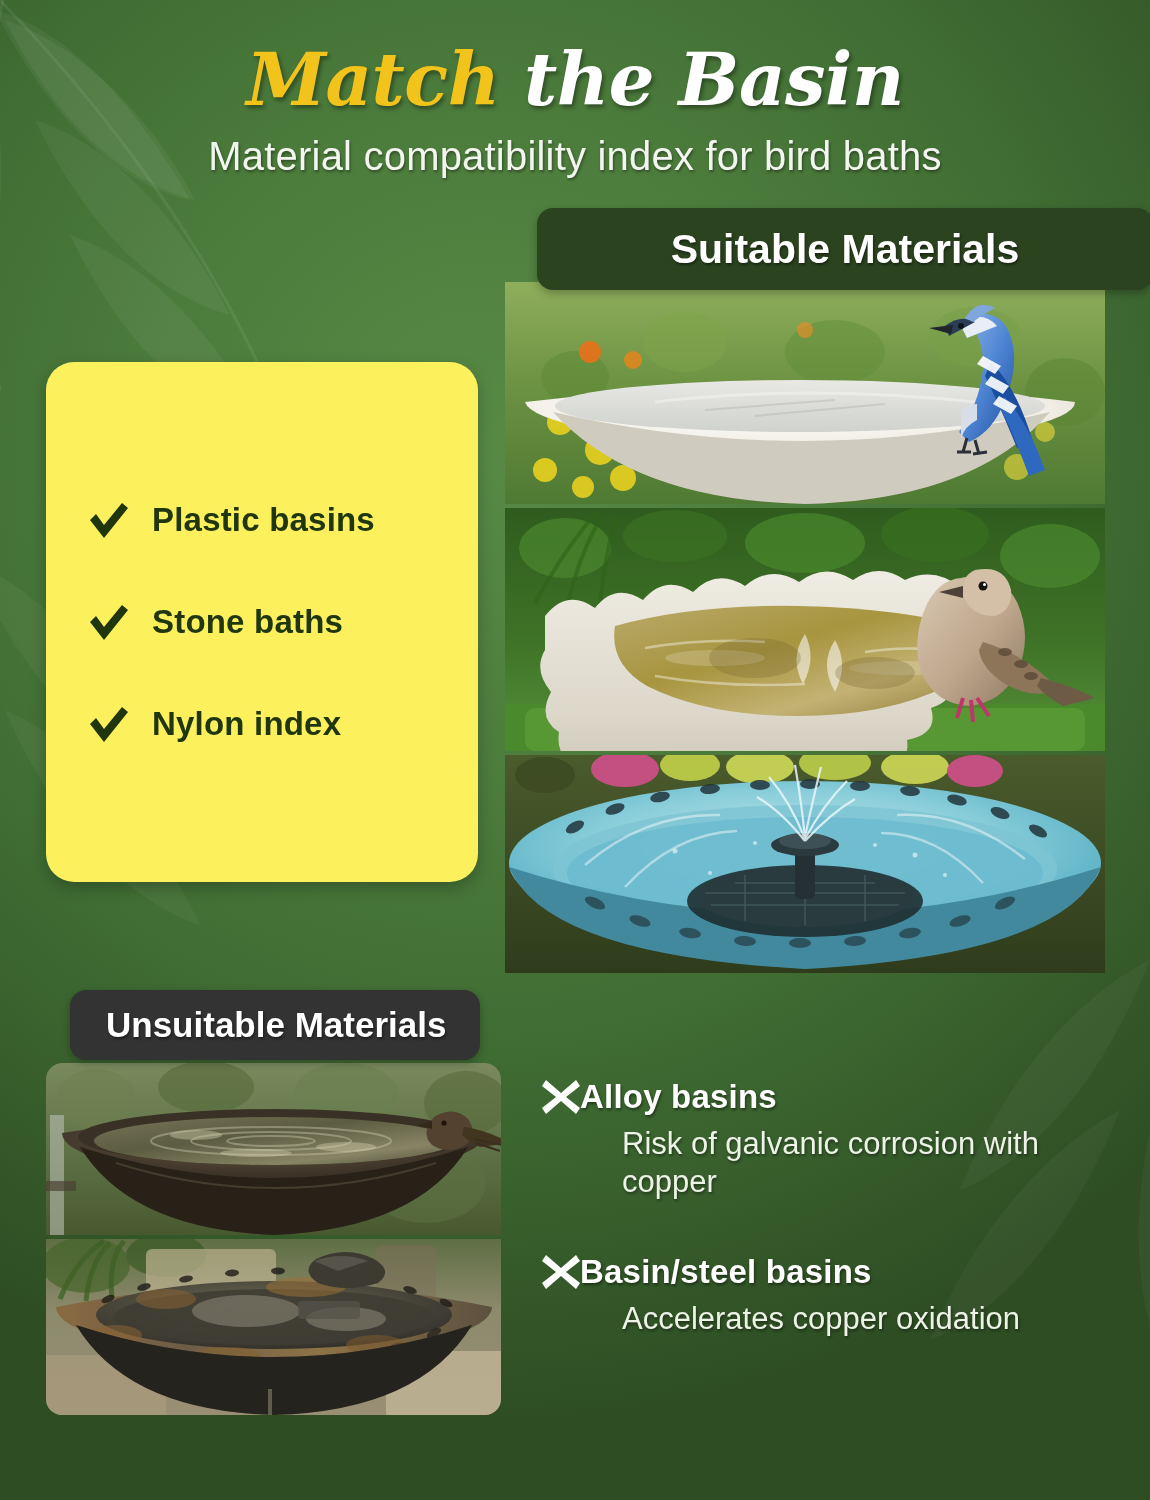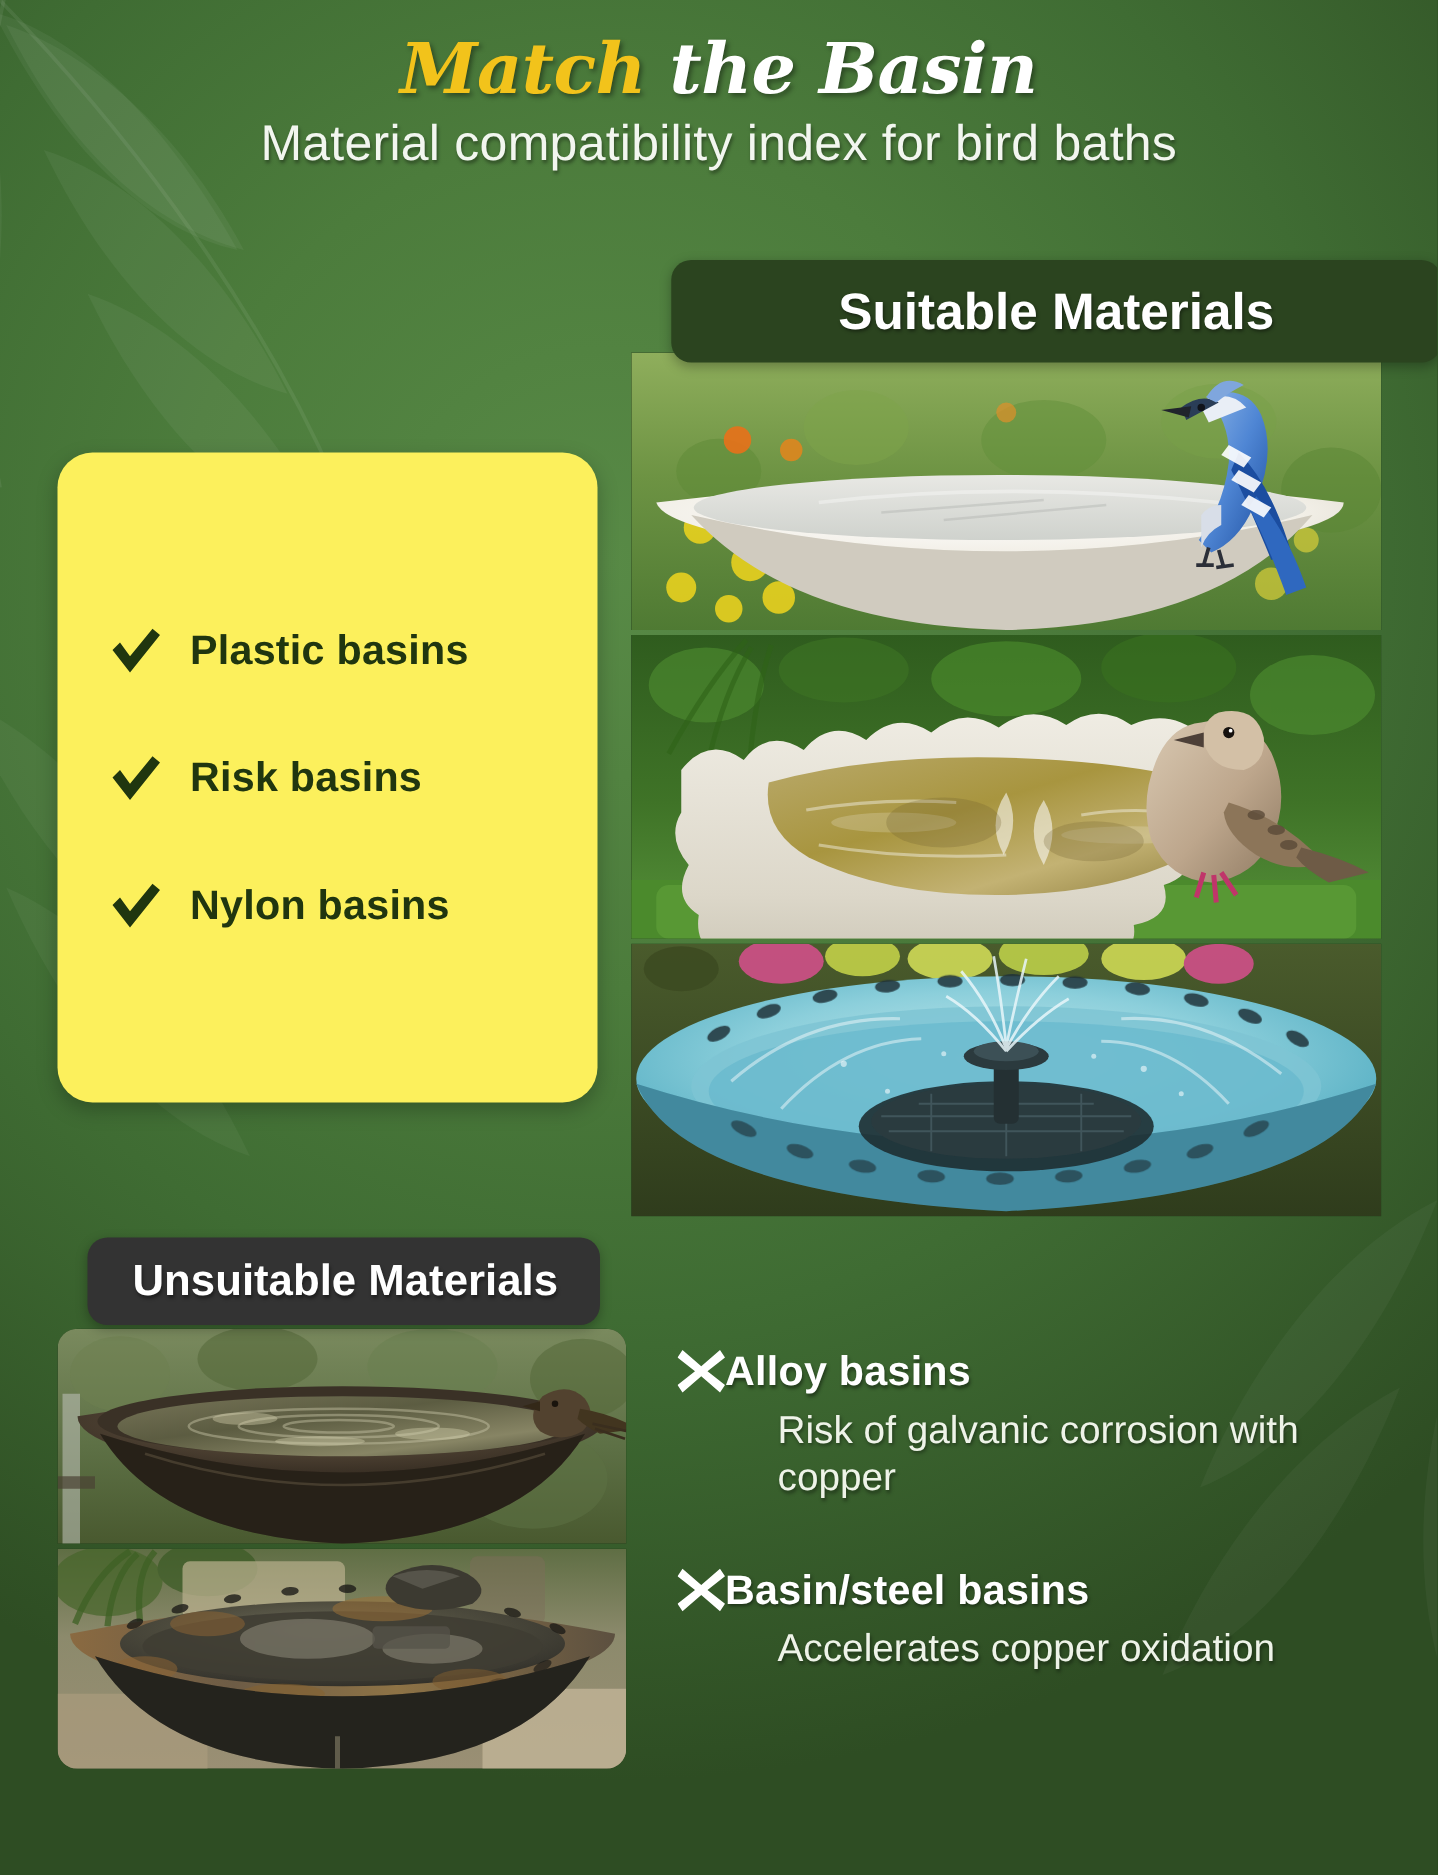--- a/index.html
+++ b/index.html
@@ -33,24 +33,24 @@
   .header {
     position: absolute;
     top: 0; left: 0; right: 0;
     text-align: center;
     padding-top: 26px;
   }
   .title {
     font-family: "DejaVu Serif", serif;
     font-style: italic;
     font-weight: bold;
-    font-size: 56px;
+    font-size: 72px;
     line-height: 1.05;
     letter-spacing: -0.5px;
-    margin: 0;
+    margin: 16px;
     text-shadow: 2px 3px 4px rgba(0,0,0,.40);
   }
   .title .t-yellow { color: #f2c31b; }
   .title .t-white  { color: #ffffff; }
 
   .subtitle {
     margin: 8px 0 12px 0;
     font-size: 40px;
     color: #f2f6ef;
     font-weight: 400;
@@ -224,29 +224,29 @@
           </svg>
       </span>
       <span class="check-label">Plastic basins</span>
     </div>
     <div class="check-row">
       <span class="check-icon">
         <svg viewBox="0 0 44 44" width="44" height="44">
             <path d="M4 22 L10 16 L18 27 L36 5 L42 10 L18 40 Z" fill="#20360f"></path>
           </svg>
       </span>
-      <span class="check-label">Risk basins</span>
+      <span class="check-label">Stone baths</span>
     </div>
     <div class="check-row">
       <span class="check-icon">
         <svg viewBox="0 0 44 44" width="44" height="44">
             <path d="M4 22 L10 16 L18 27 L36 5 L42 10 L18 40 Z" fill="#20360f"></path>
           </svg>
       </span>
-      <span class="check-label">Nylon basins</span>
+      <span class="check-label">Nylon index</span>
     </div>
   </div>
 
   <div class="photo photo-ceramic">
     <svg viewBox="0 0 600 222" preserveAspectRatio="xMidYMid slice">
       <defs>
         <linearGradient id="g-bg1" x1="0" y1="0" x2="0" y2="1">
           <stop offset="0%" stop-color="#8fae5c"></stop>
             <stop offset="45%" stop-color="#6d9343"></stop>
             <stop offset="100%" stop-color="#4f7a33"></stop>

